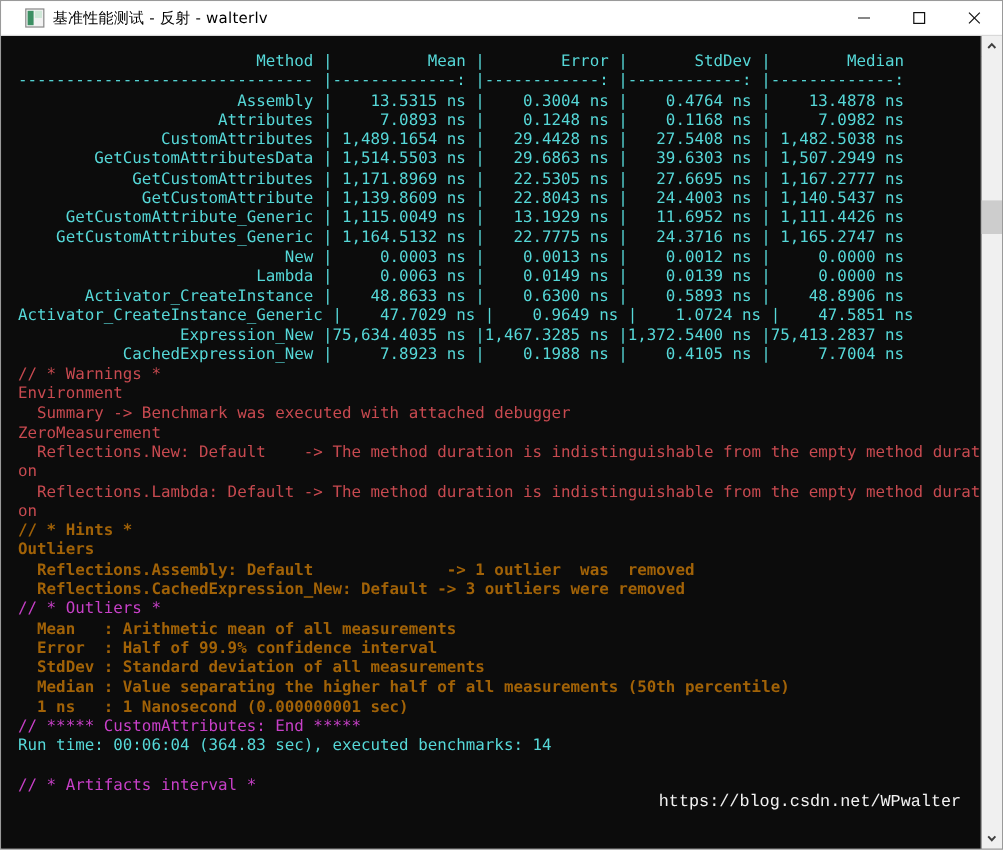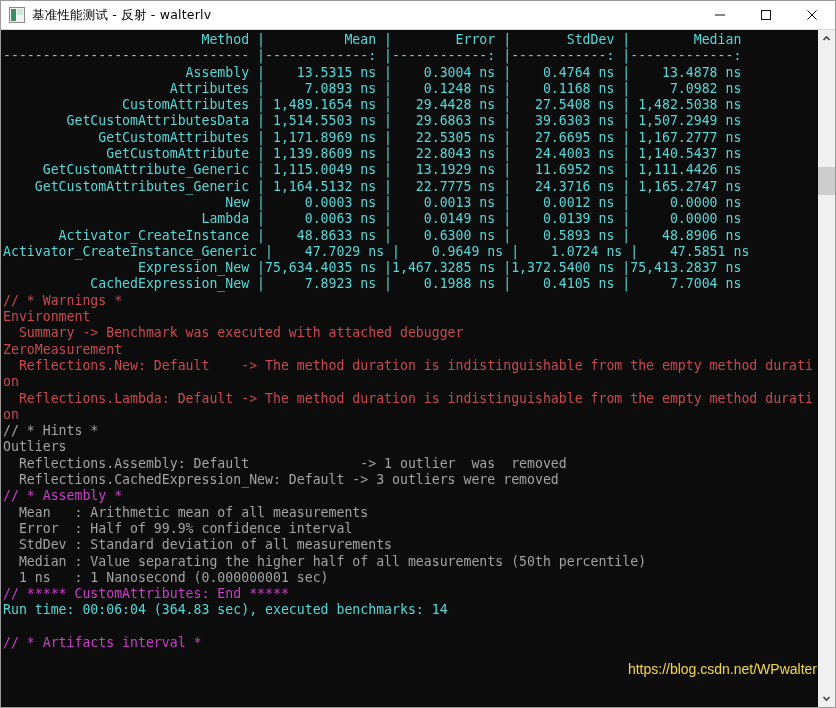--- a/index.html
+++ b/index.html
@@ -9,20 +9,21 @@
     font-family:"DejaVu Sans Mono",monospace;
   }
   .window{
     position:relative;width:836px;height:708px;box-sizing:border-box;
     border:1px solid #9a9a9a;background:#ffffff;display:flex;flex-direction:column;
   }
   
   .titlebar{
     height:28px;flex:0 0 28px;background:#ffffff;display:flex;align-items:center;
     border-bottom:1px solid #d9d9d9;
+    padding-left:12px;
   }
   .app-icon{
     width:16px;height:16px;margin-left:8px;margin-right:7px;flex:0 0 16px;
     border:1px solid #8a8a8a;background:#f2f2f2;position:relative;box-sizing:border-box;
   }
   .app-icon::before{
     content:"";position:absolute;left:1px;top:1px;width:5px;height:12px;background:#3c8f63;
   }
   .app-icon::after{
     content:"";position:absolute;left:7px;top:1px;width:6px;height:6px;background:#cfe8d8;
@@ -37,46 +38,46 @@
     font-family:"DejaVu Sans","Liberation Sans",sans-serif;font-size:13px;color:#111;
   }
   .winbtn svg{display:block;}
   
   .console-wrap{flex:1 1 auto;display:flex;min-height:0;background:#0c0c0c;}
   .console{
     flex:1 1 auto;position:relative;background:#0c0c0c;overflow:hidden;
     padding:0;min-width:0;
   }
   pre.term{
-    margin:0;padding:2px 0 0 2px;
+    margin:12px;padding:2px 0 0 2px;
     font-family:"DejaVu Sans Mono",monospace;
     font-size:13.2px;line-height:16.3px;
     color:#5fd7d7;white-space:pre;letter-spacing:0px;
   }
   .c-cyan{color:#56d8d8;}
-  .c-blue{color:#a3a3a3;}
+  .c-blue{color:#a16207;font-weight:bold;}
   .c-red{color:#c84a50;}
   .c-magenta{color:#c840c8;}
   
   .vscroll{
     flex:0 0 17px;width:17px;background:#f0f0f0;border-left:1px solid #0c0c0c;
     display:flex;flex-direction:column;position:relative;
   }
   .sb-arrow{
     height:17px;flex:0 0 17px;display:flex;align-items:center;justify-content:center;
     background:#f0f0f0;
   }
   .sb-track{flex:1 1 auto;position:relative;background:#f0f0f0;}
   .sb-thumb{
     position:absolute;left:0;right:0;top:120px;height:28px;background:#cdcdcd;
   }
   .watermark{
-    position:absolute;right:0;bottom:30px;
-    font-family:Liberation Sans, sans-serif;
-    font-size:14px;color:#fde047;white-space:nowrap;pointer-events:none;opacity:.95;
+    position:absolute;right:16px;bottom:30px;
+    font-family:Liberation Mono, monospace;
+    font-size:14px;color:#ffffff;white-space:nowrap;pointer-events:none;opacity:.95;
   }
 </style>
 </head>
 <body>
 
 <div class="window">
 
   <div class="titlebar">
     <div class="app-icon"></div>
     <div class="title-text">基准性能测试 - 反射 - walterlv</div>
@@ -123,21 +124,21 @@
   Summary -&gt; Benchmark was executed with attached debugger
 ZeroMeasurement
   Reflections.New: Default    -&gt; The method duration is indistinguishable from the empty method durati
 on
   Reflections.Lambda: Default -&gt; The method duration is indistinguishable from the empty method durati
 on</span>
 <span class="c-blue" id="hint">// * Hints *
 Outliers
   Reflections.Assembly: Default              -&gt; 1 outlier  was  removed
   Reflections.CachedExpression_New: Default -&gt; 3 outliers were removed</span>
-<span id="leg"><span class="c-magenta">// * Assembly *
+<span id="leg"><span class="c-magenta">// * Outliers *
 </span><span class="c-blue">  Mean   : Arithmetic mean of all measurements
   Error  : Half of 99.9% confidence interval
   StdDev : Standard deviation of all measurements
   Median : Value separating the higher half of all measurements (50th percentile)
   1 ns   : 1 Nanosecond (0.000000001 sec)</span></span>
 <span id="foot"><span class="c-magenta">// ***** CustomAttributes: End *****
 </span><span class="c-cyan">Run time: 00:06:04 (364.83 sec), executed benchmarks: 14
 
 </span><span class="c-magenta">// * Artifacts interval *</span></span></pre>
       <div class="watermark">https://blog.csdn.net/WPwalter</div>

